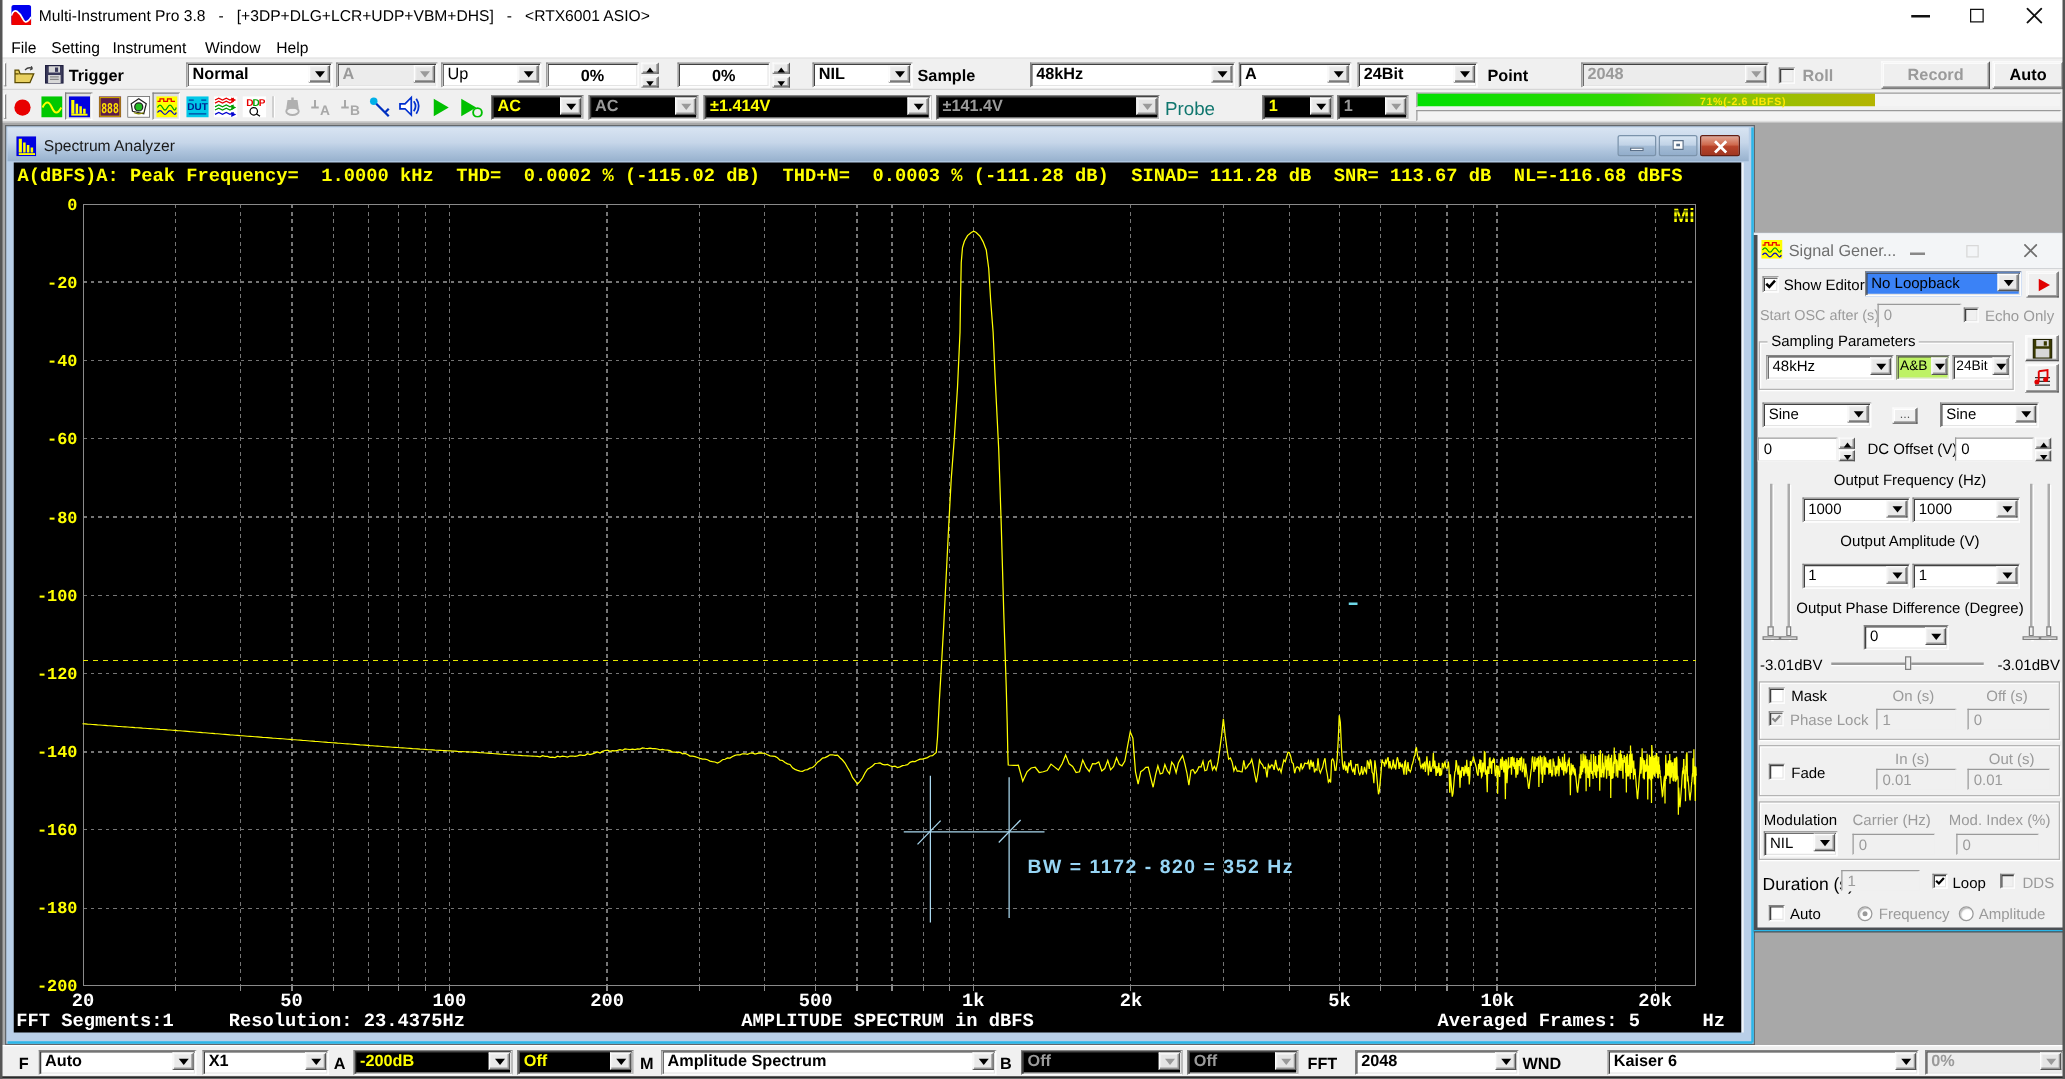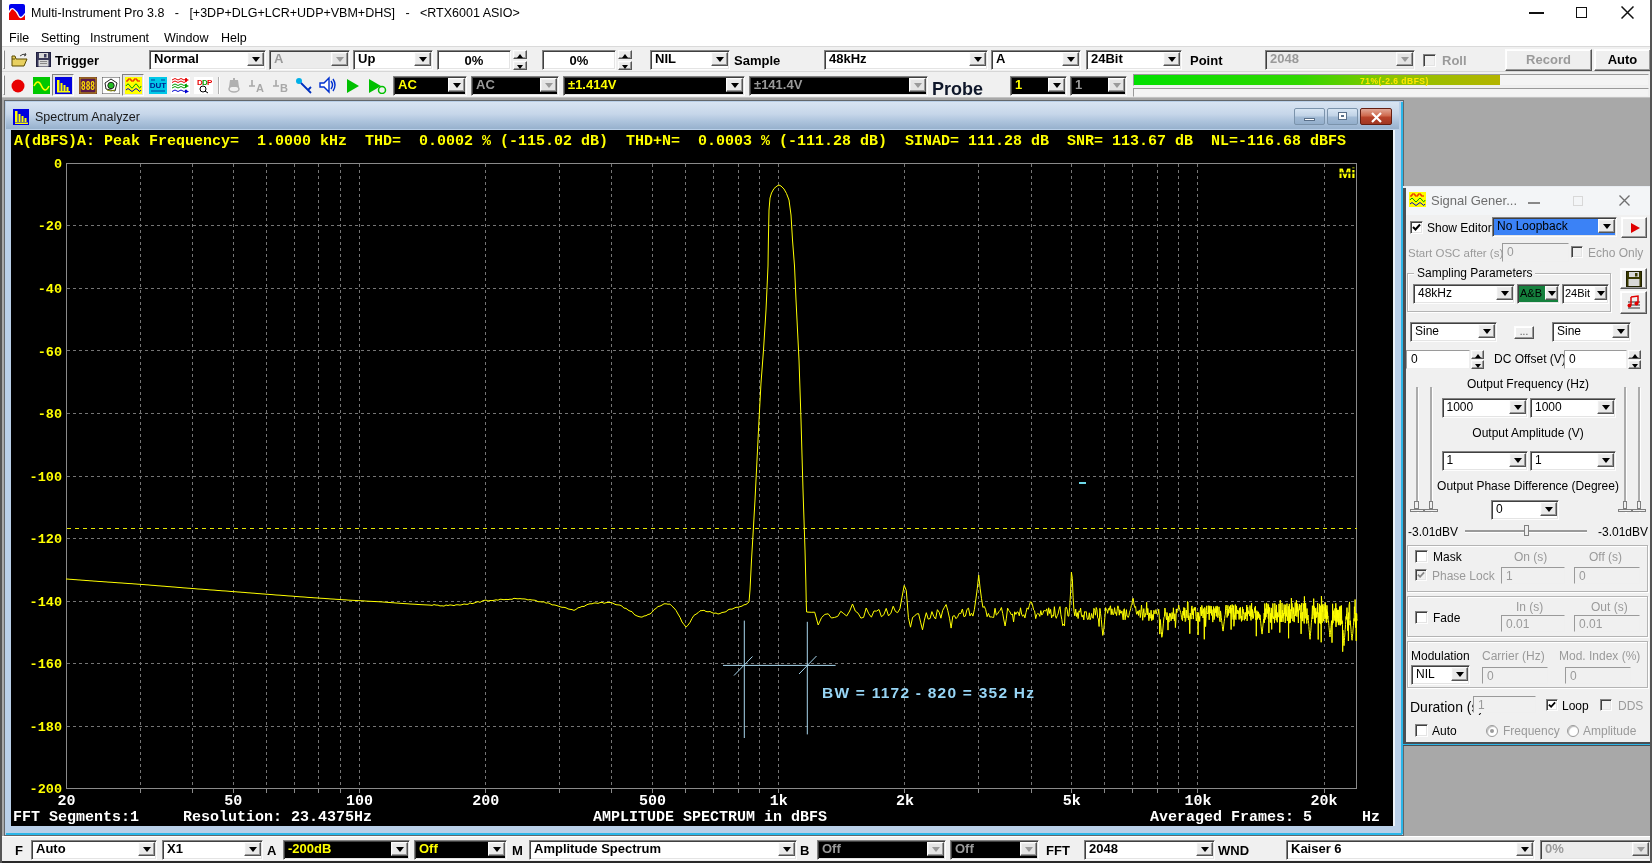--- a/index.html
+++ b/index.html
@@ -50,21 +50,21 @@
       <div class="abs" style="left:4px;top:4px;width:0;height:0;border-left:4px solid transparent;border-right:4px solid transparent;border-top:5px solid #000"></div>
     </div>
   </div>
 <div class="abs sunken" style="left:269px;top:50px;width:81px;height:20px;background:#ececec">
     <div class="abs" style="left:4px;top:0;right:19px;height:16px;line-height:16px;color:#9a9a9a;font-weight:bold;font-size:13px;white-space:nowrap;overflow:hidden">A</div>
     <div class="abs raised" style="right:1px;top:1px;width:17px;height:14px;background:#e4e4e4">
       <div class="abs" style="left:4px;top:4px;width:0;height:0;border-left:4px solid transparent;border-right:4px solid transparent;border-top:5px solid #9a9a9a"></div>
     </div>
   </div>
 <div class="abs sunken" style="left:353px;top:50px;width:80px;height:20px;background:#fff">
-    <div class="abs" style="left:4px;top:0;right:19px;height:16px;line-height:16px;color:#000;font-weight:bold;font-size:13px;white-space:nowrap;overflow:hidden">Up</div>
+    <div class="abs" style="left:4px;top:0;right:19px;height:16px;line-height:16px;color:#000;font-weight:normal;font-size:13px;white-space:nowrap;overflow:hidden">Up</div>
     <div class="abs raised" style="right:1px;top:1px;width:17px;height:14px;background:#e9e9e9">
       <div class="abs" style="left:4px;top:4px;width:0;height:0;border-left:4px solid transparent;border-right:4px solid transparent;border-top:5px solid #000"></div>
     </div>
   </div>
 <div class="abs sunken" style="left:437px;top:50px;width:74px;height:20px;background:#fff">
     <div class="abs" style="left:0;top:2px;width:100%;text-align:center;font-weight:bold;font-size:13px;color:#000">0%</div>
   </div>
 <div class="abs raised" style="left:513px;top:50px;width:14px;height:9px;background:#e9e9e9">
     <div class="abs" style="left:3px;top:3px;border-left:3px solid transparent;border-right:3px solid transparent;border-bottom:4px solid #000"></div>
   </div>
@@ -227,21 +227,21 @@
     <div class="abs raised" style="right:1px;top:1px;width:17px;height:14px;background:#e9e9e9">
       <div class="abs" style="left:4px;top:4px;width:0;height:0;border-left:4px solid transparent;border-right:4px solid transparent;border-top:5px solid #000"></div>
     </div>
   </div>
 <div class="abs sunken" style="left:749px;top:76px;width:179px;height:20px;background:#000">
     <div class="abs" style="left:4px;top:0;right:19px;height:16px;line-height:16px;color:#9a9a9a;font-weight:bold;font-size:13px;white-space:nowrap;overflow:hidden">±141.4V</div>
     <div class="abs raised" style="right:1px;top:1px;width:17px;height:14px;background:#e4e4e4">
       <div class="abs" style="left:4px;top:4px;width:0;height:0;border-left:4px solid transparent;border-right:4px solid transparent;border-top:5px solid #9a9a9a"></div>
     </div>
   </div>
-<div class="abs" style="left:932px;top:79px;font-size:18px;font-weight:bold;color:#0f172a;white-space:nowrap">Probe</div>
+<div class="abs" style="left:932px;top:79px;font-size:15px;font-weight:normal;color:#0f766e;white-space:nowrap">Probe</div>
 <div class="abs sunken" style="left:1010px;top:76px;width:57px;height:20px;background:#000">
     <div class="abs" style="left:4px;top:0;right:19px;height:16px;line-height:16px;color:#ffff00;font-weight:bold;font-size:13px;white-space:nowrap;overflow:hidden">1</div>
     <div class="abs raised" style="right:1px;top:1px;width:17px;height:14px;background:#e9e9e9">
       <div class="abs" style="left:4px;top:4px;width:0;height:0;border-left:4px solid transparent;border-right:4px solid transparent;border-top:5px solid #000"></div>
     </div>
   </div>
 <div class="abs sunken" style="left:1070px;top:76px;width:57px;height:20px;background:#000">
     <div class="abs" style="left:4px;top:0;right:19px;height:16px;line-height:16px;color:#9a9a9a;font-weight:bold;font-size:13px;white-space:nowrap;overflow:hidden">1</div>
     <div class="abs raised" style="right:1px;top:1px;width:17px;height:14px;background:#e4e4e4">
       <div class="abs" style="left:4px;top:4px;width:0;height:0;border-left:4px solid transparent;border-right:4px solid transparent;border-top:5px solid #9a9a9a"></div>
@@ -439,21 +439,21 @@
 <div class="abs sunken" style="left:1571px;top:246px;width:12px;height:12px;background:#f0f0f0"></div>
 <div class="abs" style="left:1588px;top:246px;font-size:12px;font-weight:normal;color:#9a9a9a;white-space:nowrap">Echo Only</div>
 <div class="abs" style="left:1407px;top:273px;width:204px;height:39px;border:1px solid #b4b4b4;box-shadow:1px 1px 0 #fff, inset 1px 1px 0 #fff"></div>
 <div class="abs" style="left:1414px;top:266px;background:#f0f0f0;padding:0 3px;font-size:12px">Sampling Parameters</div>
 <div class="abs sunken" style="left:1413px;top:284px;width:102px;height:20px;background:#fff">
     <div class="abs" style="left:4px;top:0;right:19px;height:16px;line-height:16px;color:#000;font-weight:normal;font-size:12px;white-space:nowrap;overflow:hidden">48kHz</div>
     <div class="abs raised" style="right:1px;top:1px;width:17px;height:14px;background:#e9e9e9">
       <div class="abs" style="left:4px;top:4px;width:0;height:0;border-left:4px solid transparent;border-right:4px solid transparent;border-top:5px solid #000"></div>
     </div>
   </div>
-<div class="abs sunken" style="left:1517px;top:284px;width:43px;height:20px;background:#15803d">
+<div class="abs sunken" style="left:1517px;top:284px;width:43px;height:20px;background:#bef264">
     <div class="abs" style="left:2px;top:0;right:15px;height:16px;line-height:16px;color:#000;font-weight:normal;font-size:11px;white-space:nowrap;overflow:hidden">A&amp;B</div>
     <div class="abs raised" style="right:1px;top:1px;width:13px;height:14px;background:#e9e9e9">
       <div class="abs" style="left:2px;top:4px;width:0;height:0;border-left:4px solid transparent;border-right:4px solid transparent;border-top:5px solid #000"></div>
     </div>
   </div>
 <div class="abs sunken" style="left:1562px;top:284px;width:47px;height:20px;background:#fff">
     <div class="abs" style="left:2px;top:0;right:15px;height:16px;line-height:16px;color:#000;font-weight:normal;font-size:11px;white-space:nowrap;overflow:hidden">24Bit</div>
     <div class="abs raised" style="right:1px;top:1px;width:13px;height:14px;background:#e9e9e9">
       <div class="abs" style="left:2px;top:4px;width:0;height:0;border-left:4px solid transparent;border-right:4px solid transparent;border-top:5px solid #000"></div>
     </div>

